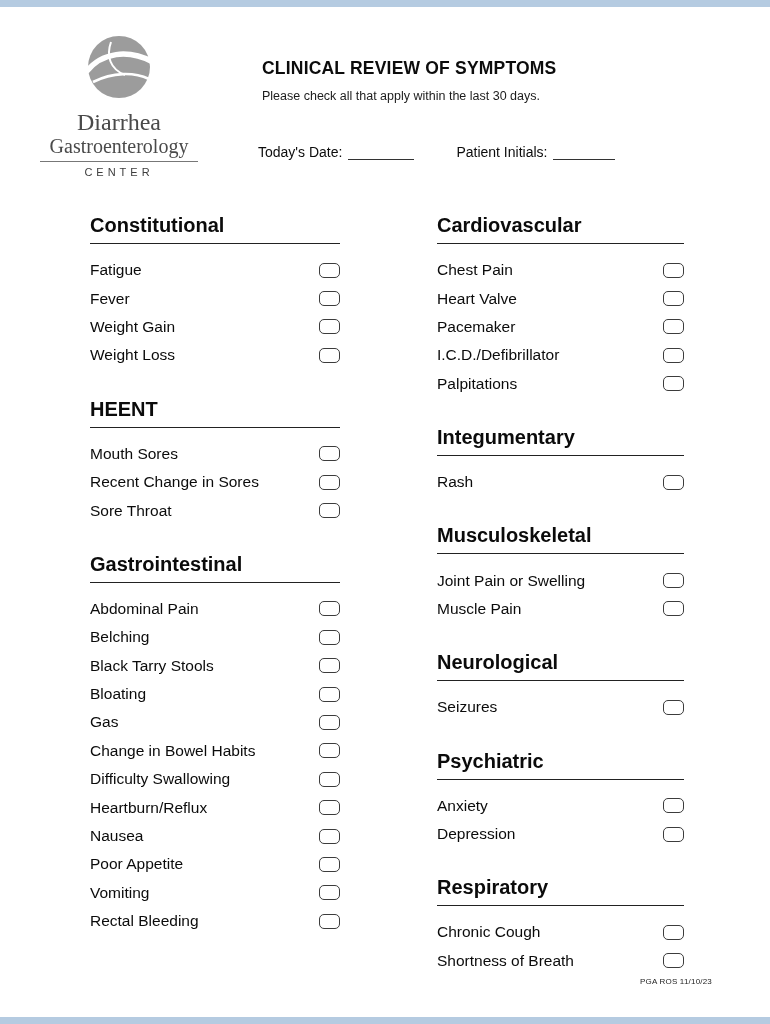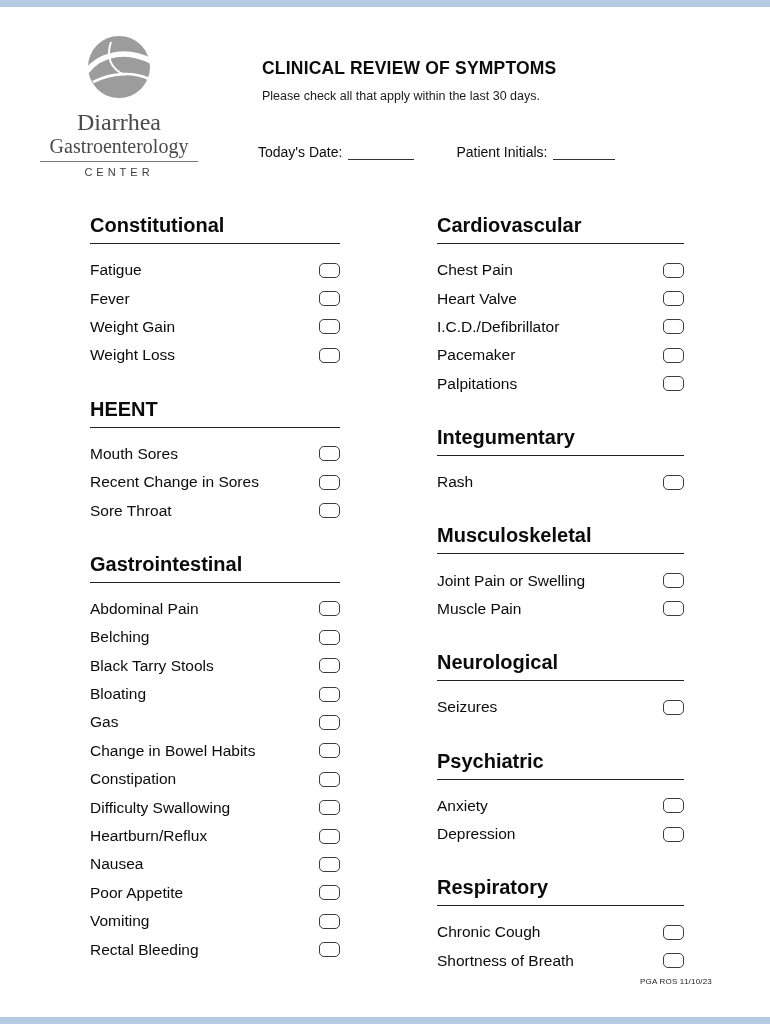--- a/index.html
+++ b/index.html
@@ -147,24 +147,20 @@
         </div>
         <div class="row">
           <span class="label">Gas</span>
           <span class="checkbox" role="checkbox" aria-checked="false"></span>
         </div>
         <div class="row">
           <span class="label">Change in Bowel Habits</span>
           <span class="checkbox" role="checkbox" aria-checked="false"></span>
         </div>
         <div class="row">
-          <span class="label">Constipation</span>
-          <span class="checkbox" role="checkbox" aria-checked="false"></span>
-        </div>
-        <div class="row">
           <span class="label">Difficulty Swallowing</span>
           <span class="checkbox" role="checkbox" aria-checked="false"></span>
         </div>
         <div class="row">
           <span class="label">Heartburn/Reflux</span>
           <span class="checkbox" role="checkbox" aria-checked="false"></span>
         </div>
         <div class="row">
           <span class="label">Nausea</span>
           <span class="checkbox" role="checkbox" aria-checked="false"></span>
@@ -188,25 +184,25 @@
         <h2 class="section-title">Cardiovascular</h2>
         <div class="row">
           <span class="label">Chest Pain</span>
           <span class="checkbox" role="checkbox" aria-checked="false"></span>
         </div>
         <div class="row">
           <span class="label">Heart Valve</span>
           <span class="checkbox" role="checkbox" aria-checked="false"></span>
         </div>
         <div class="row">
+          <span class="label">Pacemaker</span>
+          <span class="checkbox" role="checkbox" aria-checked="false"></span>
+        </div>
+        <div class="row">
           <span class="label">I.C.D./Defibrillator</span>
-          <span class="checkbox" role="checkbox" aria-checked="false"></span>
-        </div>
-        <div class="row">
-          <span class="label">Pacemaker</span>
           <span class="checkbox" role="checkbox" aria-checked="false"></span>
         </div>
         <div class="row">
           <span class="label">Palpitations</span>
           <span class="checkbox" role="checkbox" aria-checked="false"></span>
         </div>
       </section>
       <section class="section">
         <h2 class="section-title">Integumentary</h2>
         <div class="row">

